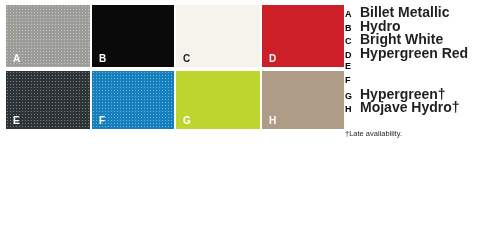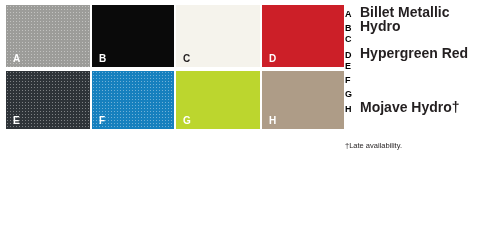--- a/index.html
+++ b/index.html
@@ -79,21 +79,21 @@
   .legend-name {
     font-size: 14px;
     color: #231f20;
     line-height: 13.6px;
     white-space: nowrap;
     font-weight: bold;
   }
   .footnote {
     position: absolute;
     left: 345px;
-    top: 142px;
+    top: 130px;
     font-size: 7.5px;
     color: #231f20;
     line-height: 1;
     white-space: nowrap;
   }
 </style>
 </head>
 <body>
 
 <div class="page">
@@ -149,37 +149,39 @@
       <span class="legend-name">Billet Metallic</span>
     </div>
 
     <div class="legend-row">
       <span class="legend-key">B</span>
       <span class="legend-name">Hydro</span>
     </div>
 
     <div class="legend-row">
       <span class="legend-key">C</span>
+      <span class="legend-name">Bright White</span>
     </div>
 
     <div class="legend-row">
       <span class="legend-key">D</span>
       <span class="legend-name">Hypergreen Red</span>
     </div>
 
     <div class="legend-row">
       <span class="legend-key">E</span>
     </div>
 
     <div class="legend-row">
       <span class="legend-key">F</span>
     </div>
 
     <div class="legend-row">
       <span class="legend-key">G</span>
+      <span class="legend-name">Hypergreen†</span>
     </div>
 
     <div class="legend-row">
       <span class="legend-key">H</span>
       <span class="legend-name">Mojave Hydro†</span>
     </div>
 
   </div>
 
   <div class="footnote">†Late availability.</div>

